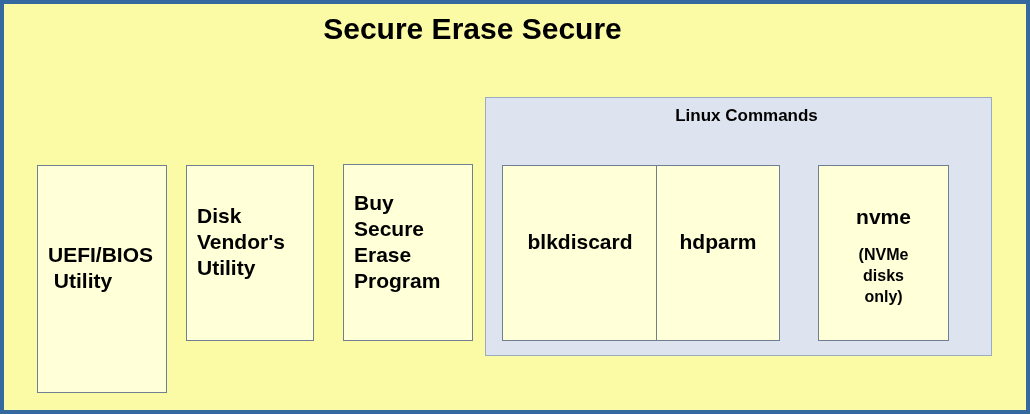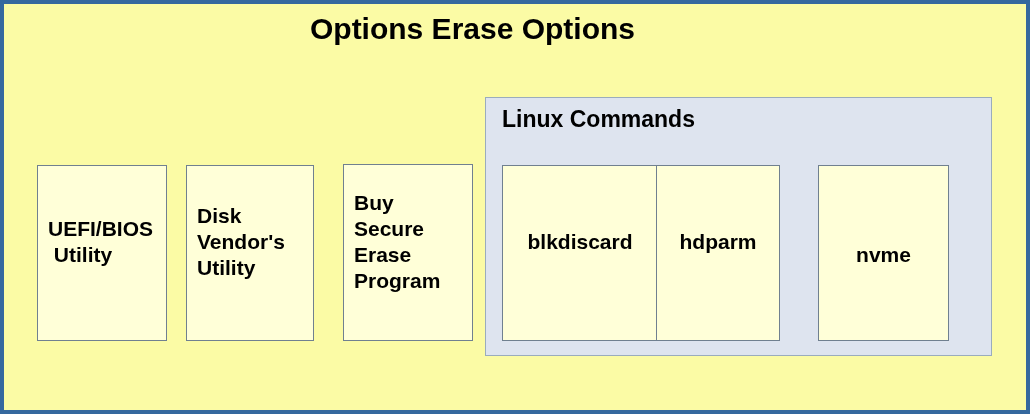--- a/index.html
+++ b/index.html
@@ -39,22 +39,22 @@
     left: 485px;
     top: 97px;
     width: 507px;
     height: 259px;
     box-sizing: border-box;
     background: var(--group-background, #DEE4EF);
     border: 1px solid var(--group-border, #9AACBD);
   }
   .group-title {
     padding-top: 9px;
-    text-align: left;
-    font-size: 23px;
+    text-align: center;
+    font-size: 17px;
     line-height: 1.1;
     padding-left: 16px;
   }
   .box {
     position: absolute;
     box-sizing: border-box;
     background: var(--box-background, #FFFFD8);
     border: 1px solid var(--box-border, #708090);
     display: flex;
     align-items: center;
@@ -89,35 +89,35 @@
     padding-top: 20px;
   }
   .footer {
     position: absolute;
     right: 13px;
     bottom: 8px;
     font-size: 16px;
     line-height: 1.2;
   }
   
-  .opt-1 { left: 37px;  top: 165px; width: 130px; height: 176px; }
+  .opt-1 { left: 37px;  top: 165px; width: 130px; height: 228px; }
   .opt-2 { left: 186px; top: 165px; width: 128px; height: 176px; }
   .opt-3 { left: 343px; top: 164px; width: 130px; height: 177px; }
   .cmd-1 { left: 502px; top: 165px; width: 156px; height: 176px; }
   .cmd-2 { left: 656px; top: 165px; width: 124px; height: 176px; }
   .cmd-3 { left: 818px; top: 165px; width: 131px; height: 176px; }
 </style>
 </head>
 <body>
 
 <div class="canvas">
 
   <div class="frame"></div>
 
-  <div class="title">Options Erase Options</div>
+  <div class="title">Secure Erase Secure</div>
 
   <div class="box option opt-1">
     <span class="label">UEFI/BIOS
  Utility</span>
   </div>
 
   <div class="box option opt-2">
     <span class="label">Disk
 Vendor's
 Utility</span>
@@ -137,16 +137,19 @@
   <div class="box command cmd-1">
     <span class="label">blkdiscard</span>
   </div>
 
   <div class="box command cmd-2">
     <span class="label">hdparm</span>
   </div>
 
   <div class="box command cmd-3 cmd-nvme">
     <span class="label">nvme</span>
+    <span class="command-note">(NVMe
+disks
+only)</span>
   </div>
 
 
 </div>
 
 </body></html>

